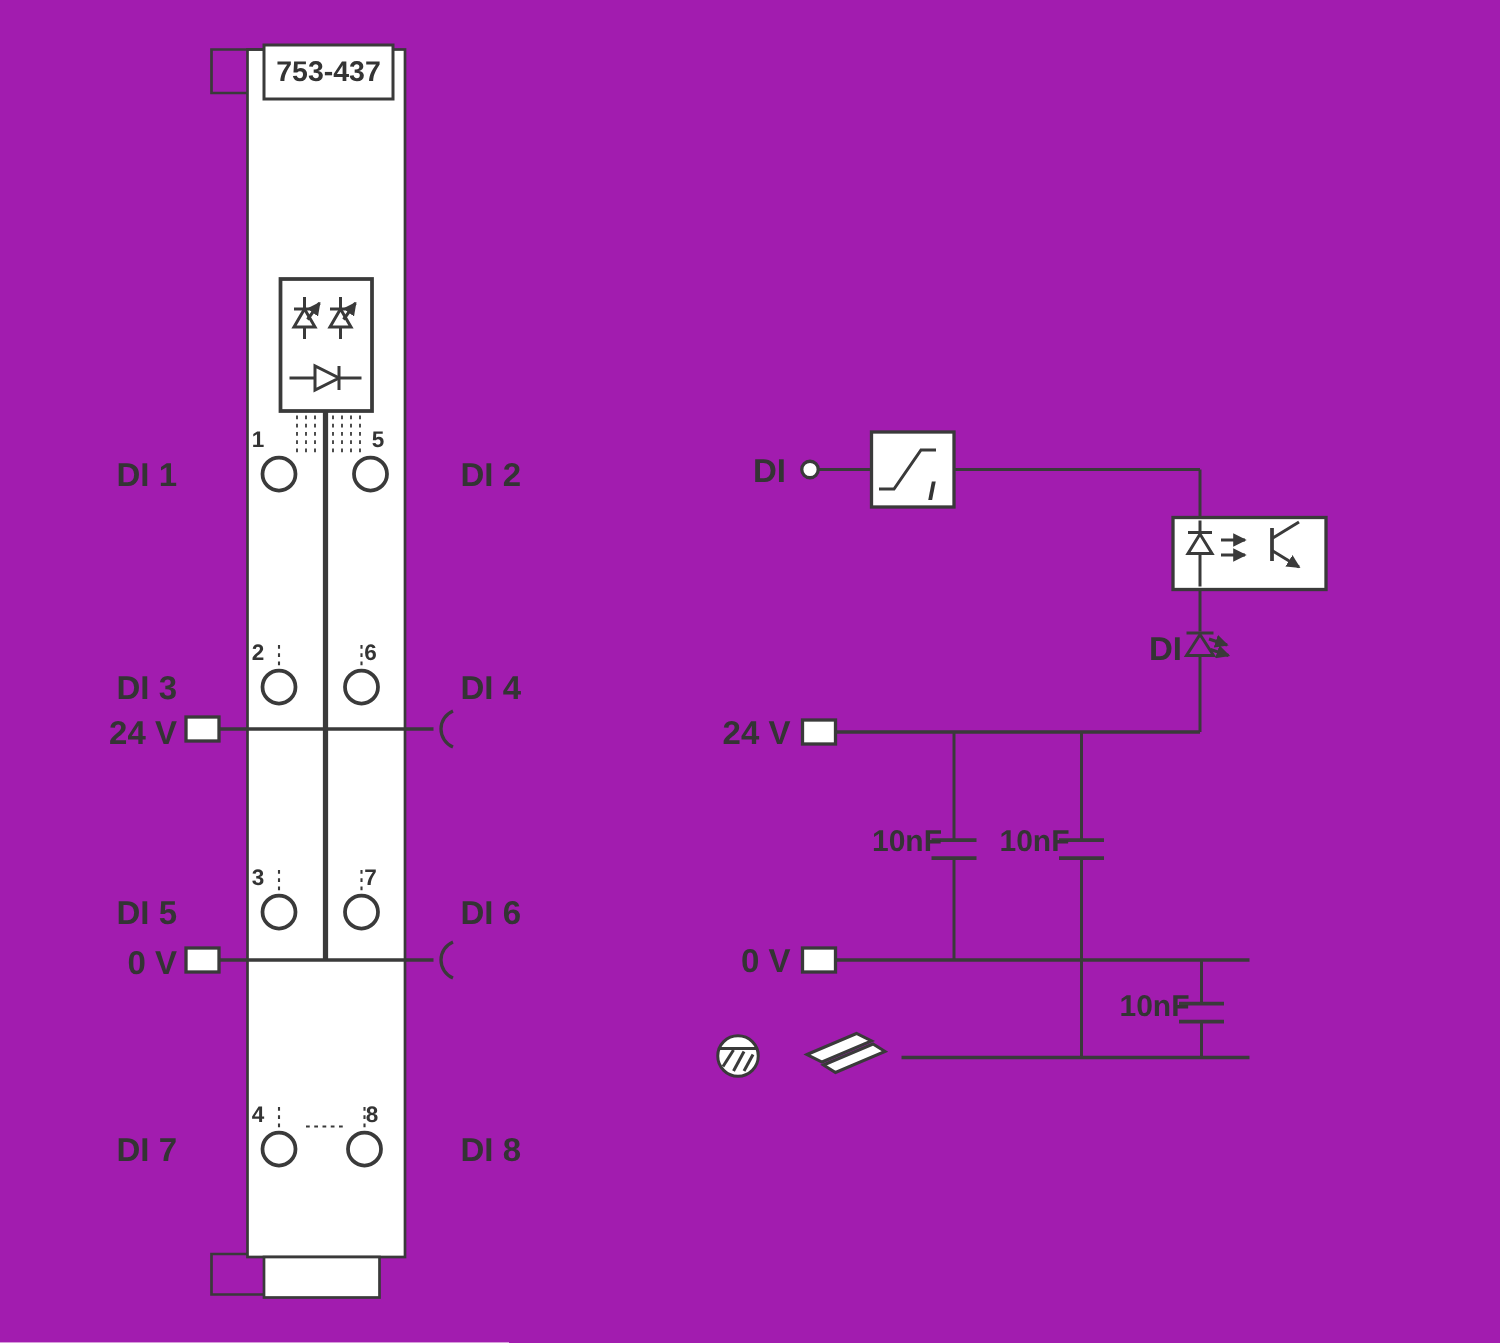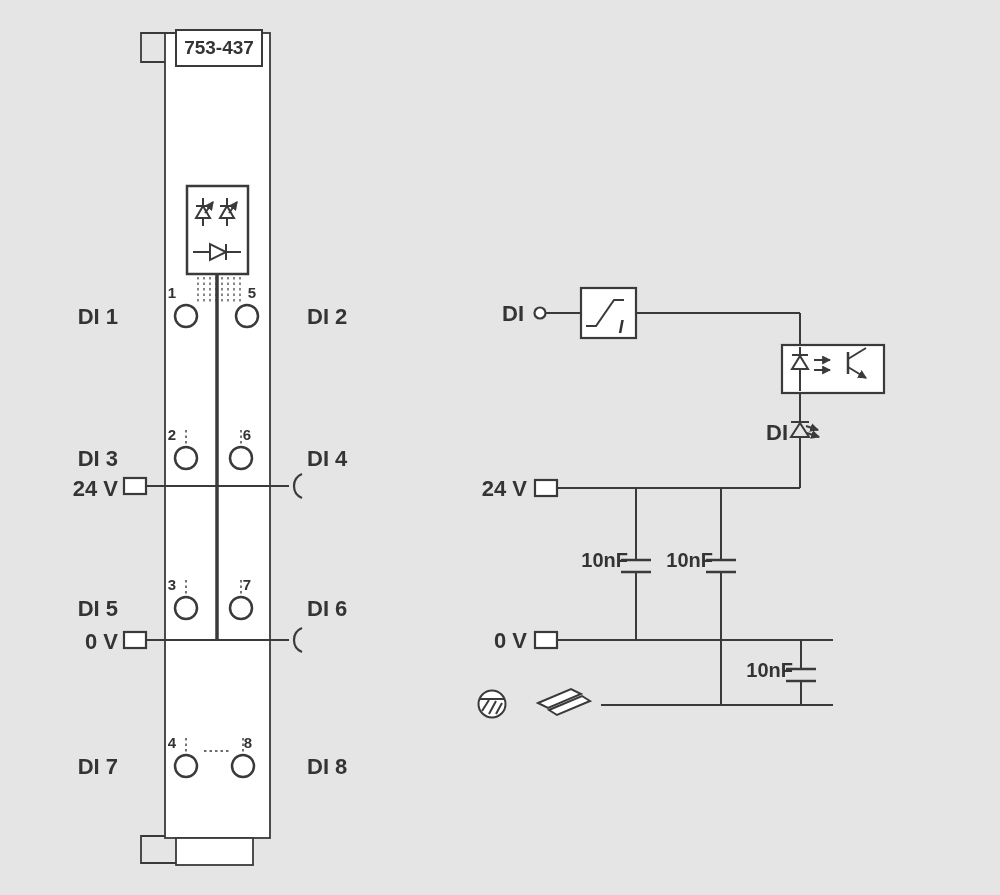--- a/index.html
+++ b/index.html
@@ -1,16 +1,16 @@
 <!DOCTYPE html>
 <html><head>
 <meta charset="utf-8">
 <style>
   html, body { margin: 0; padding: 0; background: #ffffff; }
-  .page { width: 1000px; height: 895px; position: relative; background: #e5e5e5; }
+  .page { width: 1000px; height: 895px; position: relative; background: #a21caf; }
   svg { display: block; }
   text { font-family: "Liberation Sans", sans-serif; fill: #343434; }
   .lbl  { font-size: 22px; font-weight: bold; }
   .num  { font-size: 15px; font-weight: bold; }
   .part { font-size: 19px; font-weight: bold; }
   .cap  { font-size: 20px; font-weight: bold; }
   .sym  { font-size: 18px; font-weight: bold; font-style: italic; }
 </style>
 </head>
 <body>

